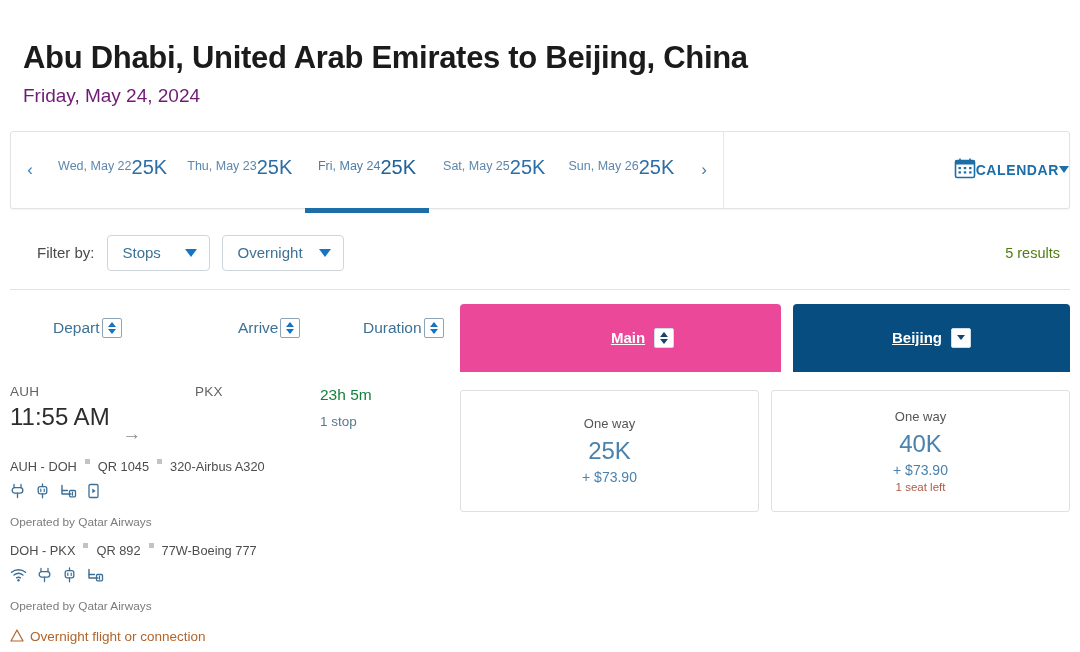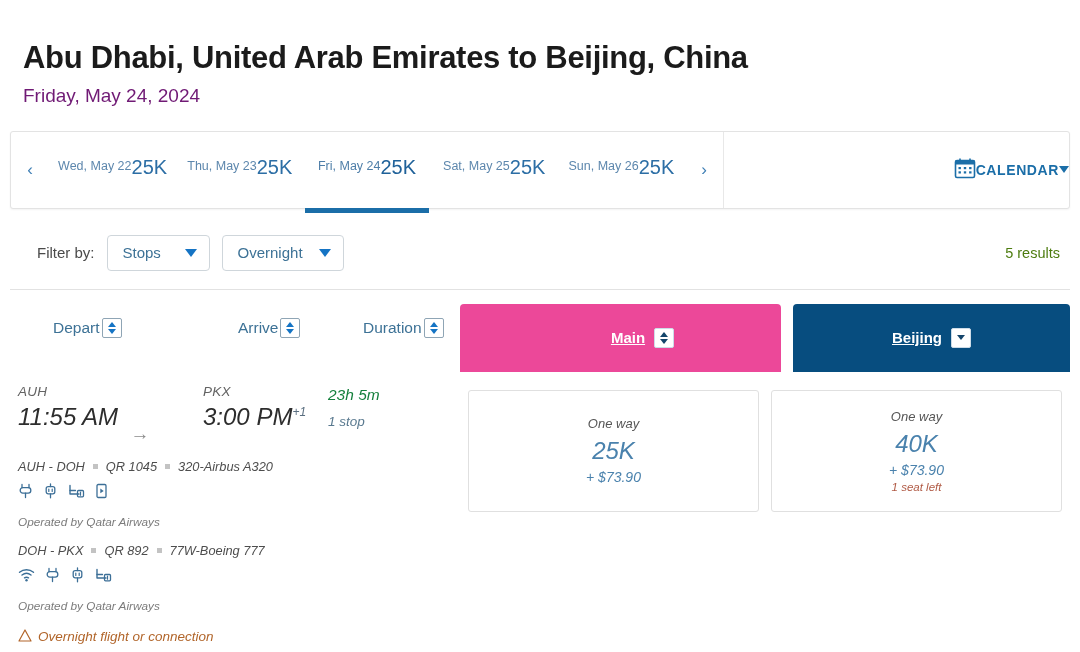--- a/index.html
+++ b/index.html
@@ -255,23 +255,22 @@
   .ft-box .down {
     width: 0; height: 0;
     border-left: 4px solid transparent;
     border-right: 4px solid transparent;
     border-top: 5px solid #14456b;
   }
 
   
   .result-row {
     position: relative;
-    margin: 0 18px;
+    margin: 0 10px;
     min-height: 270px;
-    font-style: italic;
   }
   .flight-info {
     position: absolute;
     left: 0;
     top: 8px;
     width: 440px;
   }
   .times-line {
     display: flex;
     align-items: flex-start;
@@ -316,21 +315,21 @@
     margin-top: 10px;
   }
 
   .segment {
     margin-top: 14px;
   }
   .seg-line {
     font-size: 12.8px;
     color: #4d4d4d;
     display: flex;
-    align-items: center;
+    align-items: flex-start;
     gap: 8px;
     white-space: nowrap;
   }
   .seg-dot {
     display: inline-block;
     width: 5px;
     height: 5px;
     background: #c3c3c3;
   }
   .amenities {
@@ -517,23 +516,20 @@
     <div class="times-line">
       <div class="tcol-depart">
         <div class="airport-code">AUH</div>
         <div style="display:flex;align-items:flex-start;">
           <div class="time-big">11:55 AM</div>
           <div class="arrow-mid">→</div>
         </div>
       </div>
       <div class="tcol-arrive">
         <div class="airport-code">PKX</div>
-        <div class="time-big">
-          <span>3:00 PM</span><sup>+1</sup>
-        </div>
       </div>
       <div class="tcol-dur">
         <div class="dur-top">23h 5m</div>
         <div class="dur-stops">1 stop</div>
       </div>
     </div>
 
     <div class="segment">
       <div class="seg-line">
         <span>AUH - DOH</span>

